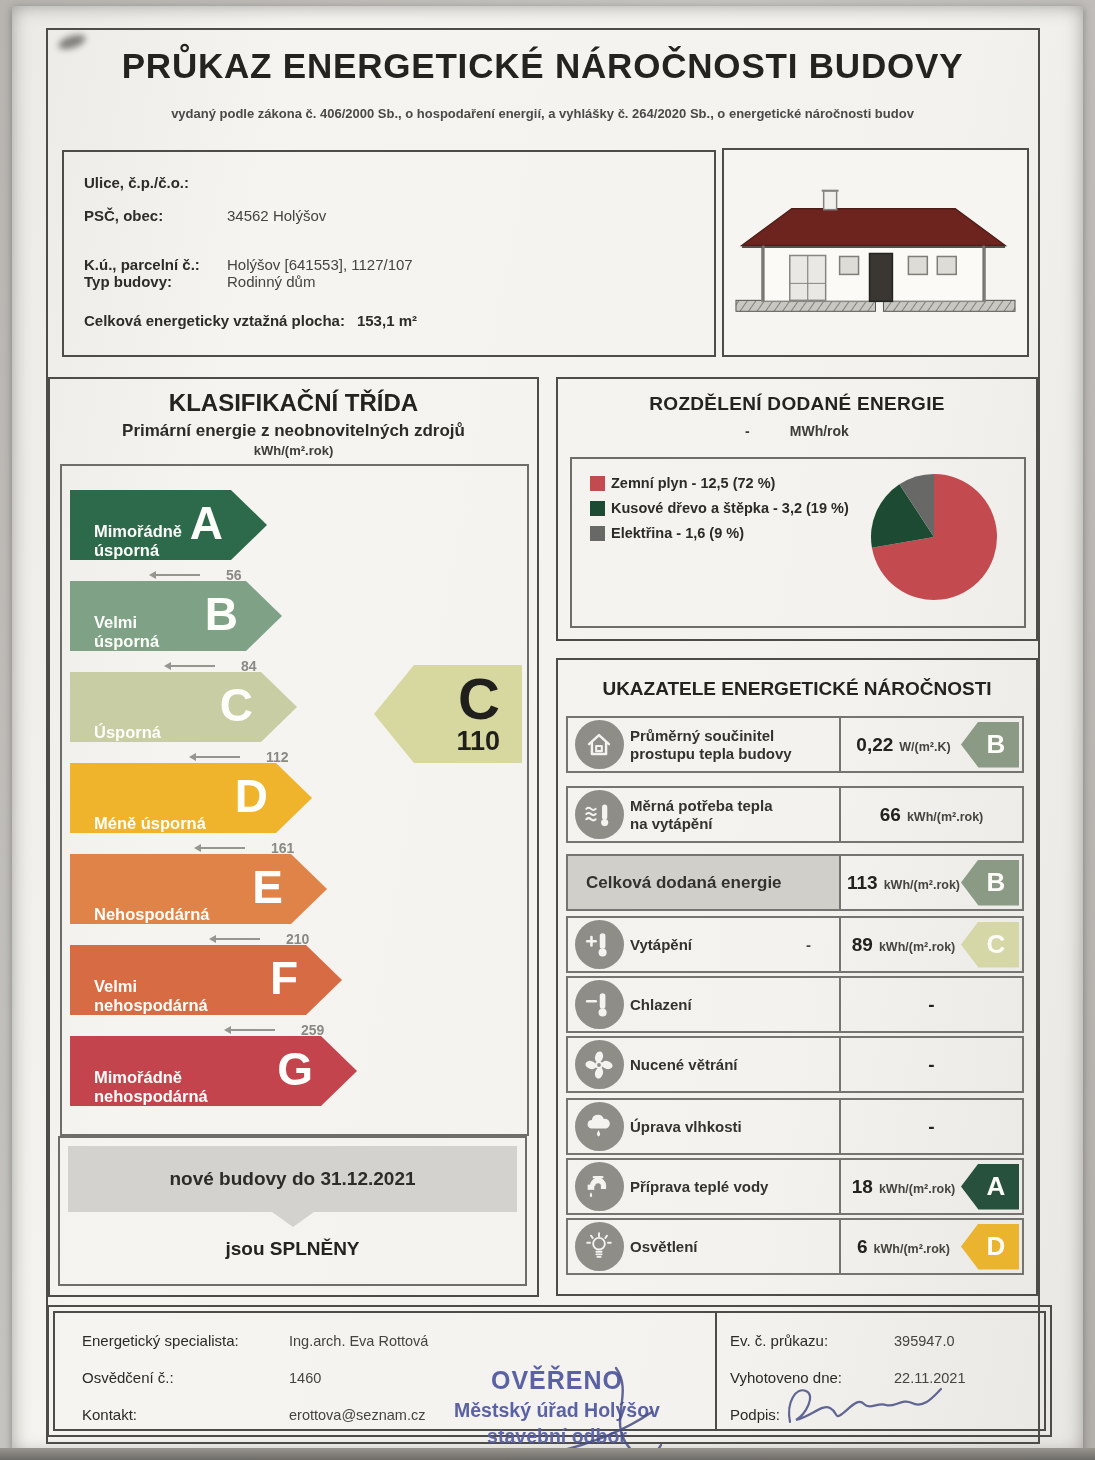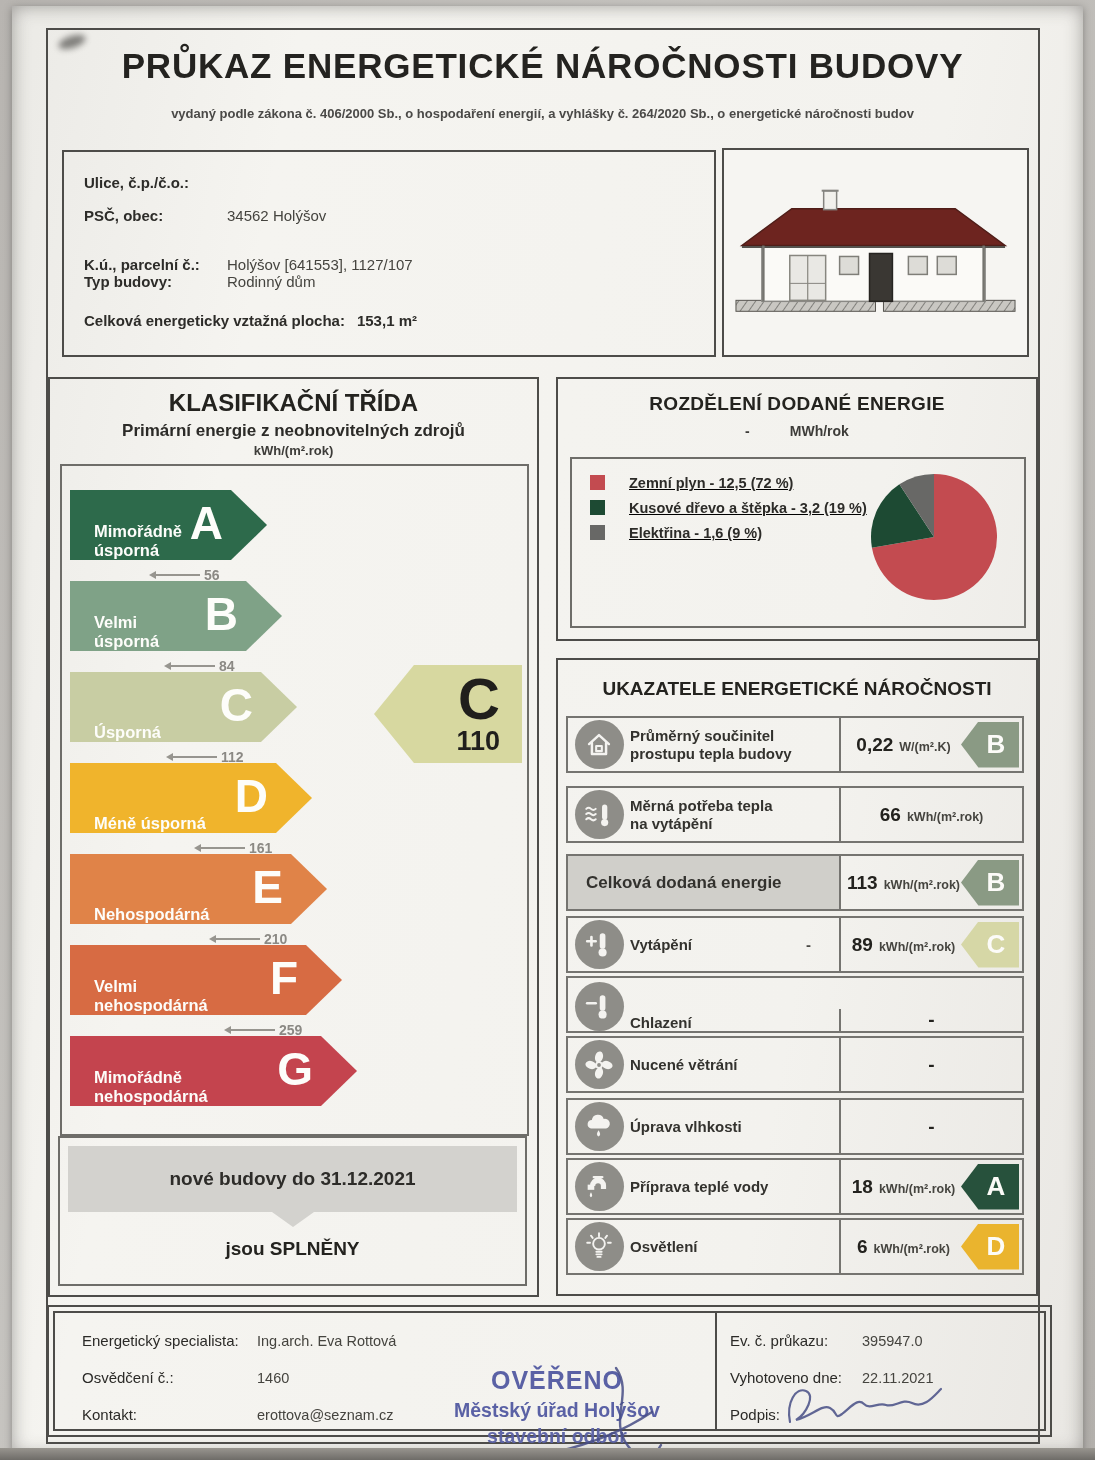--- a/index.html
+++ b/index.html
@@ -35,42 +35,42 @@
   .cp-unit{position:absolute;left:0;top:64px;width:100%;text-align:center;font-size:13px;font-weight:600;color:#3d3c39;}
   .ladder{position:absolute;left:10px;top:85px;width:465px;height:668px;border:2px solid #6e6d69;}
   .bar{position:absolute;display:flex;align-items:flex-end;
        clip-path:polygon(0 0,calc(100% - 36px) 0,100% 50%,calc(100% - 36px) 100%,0 100%);}
   .bar-label{padding-left:24px;color:#fdfdfa;font-weight:700;font-size:16.5px;line-height:1.14;}
   .bar-letter{position:absolute;right:44px;top:50%;transform:translateY(-53%);
        font-size:46px;font-weight:700;color:#fdfdfa;}
   .threshold{position:absolute;display:flex;align-items:center;height:16px;}
   .tri{width:0;height:0;border-top:4px solid transparent;border-bottom:4px solid transparent;border-right:7px solid #97958f;}
   .tline{width:44px;height:2px;background:#97958f;}
-  .tnum{margin-left:4px;font-size:14px;font-weight:600;color:#8b8984;}
+  .tnum{margin-left:26px;font-size:14px;font-weight:600;color:#8b8984;}
   .c-ind{position:absolute;display:flex;flex-direction:column;align-items:flex-end;justify-content:center;
        padding-right:22px;box-sizing:border-box;
        clip-path:polygon(27% 0,100% 0,100% 100%,27% 100%,0 50%);}
   .c-ind-letter{font-size:58px;font-weight:800;line-height:.95;color:#201f1c;}
   .c-ind-val{font-size:27px;font-weight:700;color:#201f1c;}
 
   .req-box{position:absolute;left:8px;top:757px;width:465px;height:146px;border:2px solid #6e6d69;}
   .req-head{position:absolute;left:8px;top:8px;right:8px;height:66px;background:#d3d2ce;
        display:flex;flex-direction:column;justify-content:center;text-align:center;
        font-size:19px;font-weight:700;color:#2d2c29;line-height:1.35;}
   .req-chev{position:absolute;top:74px;left:50%;margin-left:-21px;width:0;height:0;
        border-left:21px solid transparent;border-right:21px solid transparent;border-top:15px solid #d3d2ce;}
   .req-result{position:absolute;left:0;top:100px;width:100%;text-align:center;font-size:19px;font-weight:800;color:#24231f;}
 
   .pie-panel{position:absolute;left:556px;top:377px;width:478px;height:260px;border:2px solid #4d4c49;}
   .pp-title{position:absolute;left:0;top:14px;width:100%;text-align:center;font-size:19px;font-weight:800;letter-spacing:.3px;color:#24231f;}
   .pp-sub{position:absolute;left:0;top:44px;width:100%;display:flex;justify-content:center;gap:40px;
        font-size:14px;font-weight:600;color:#3d3c39;}
   .pp-box{position:absolute;left:12px;top:78px;width:452px;height:167px;border:2px solid #6e6d69;}
   .legend{position:absolute;left:18px;top:16px;display:flex;flex-direction:column;gap:9px;}
-  .leg-item{display:flex;align-items:flex-start;gap:24px;text-decoration:underline;}
+  .leg-item{display:flex;align-items:center;gap:6px;}
   .leg-sw{width:15px;height:15px;flex:none;}
   .leg-tx{font-size:14.5px;font-weight:700;color:#2c2b28;white-space:nowrap;}
   #pie{position:absolute;right:22px;top:10px;}
 
   .ind-panel{position:absolute;left:556px;top:658px;width:478px;height:634px;border:2px solid #4d4c49;}
   .ip-title{position:absolute;left:0;top:18px;width:100%;text-align:center;font-size:19px;font-weight:800;color:#24231f;}
   .ind-row{position:absolute;left:8px;width:458px;height:57px;border:2px solid #757470;display:flex;box-sizing:border-box;}
   .icell{width:62px;flex:none;display:flex;align-items:center;justify-content:center;}
   .icirc{width:49px;height:49px;border-radius:50%;background:#8e8d88;display:flex;align-items:center;justify-content:center;}
   .icirc svg{width:34px;height:34px;}
@@ -85,21 +85,21 @@
   .badge{position:absolute;right:3px;top:50%;transform:translateY(-50%);width:58px;height:46px;
         clip-path:polygon(30% 0,100% 0,100% 100%,30% 100%,0 50%);
         display:flex;align-items:center;justify-content:center;padding-left:12px;box-sizing:border-box;
         font-size:26px;font-weight:800;color:#fcfbf8;}
 
   .footer-box{position:absolute;left:47px;top:1305px;width:1001px;height:128px;border:2px solid #4d4c49;}
   .footer-in{position:absolute;left:4px;top:4px;right:4px;bottom:4px;border:2px solid #4d4c49;}
   .fdiv{position:absolute;left:666px;top:6px;bottom:6px;width:2px;background:#4d4c49;}
   .frow{position:absolute;font-size:15px;white-space:nowrap;}
   .f-lab{display:inline-block;font-weight:400;color:#2b2a27;}
-  .f-val{color:#45443f;font-size:14.5px;}
+  .f-val{color:#45443f;font-size:14.5px;margin-left:32px;}
   .stamp{position:absolute;left:432px;top:1366px;width:250px;text-align:center;color:#5a61a5;z-index:55;}
   .stamp-l1{font-size:25px;font-weight:700;letter-spacing:1px;}
   .stamp-l2{font-size:19.5px;font-weight:600;margin-top:4px;}
   .stamp-l3{font-size:19.5px;font-weight:600;margin-top:3px;opacity:.95;}
   .overlay{position:absolute;left:0;top:0;width:1095px;height:1460px;pointer-events:none;z-index:60;}
   .smudge{position:absolute;left:58px;top:36px;width:28px;height:12px;background:#454441;border-radius:50%;
         filter:blur(3px);opacity:.65;transform:rotate(-18deg);}
 </style>
 </head>
 <body>
@@ -176,21 +176,21 @@
               <div class="tri"></div>
               <div class="tline"></div>
               <span class="tnum">84</span>
             </div>
             <div class="bar" style="top: 206px; left: 8px; width: 227px; height: 70px; background: rgb(200, 205, 163);">
               <div class="bar-label">
                 <div>Úsporná</div>
               </div>
               <div class="bar-letter">C</div>
             </div>
-            <div class="threshold" style="left: 104px; top: 283px;">
+            <div class="threshold" style="left: 127px; top: 283px;">
               <div class="tri"></div>
               <div class="tline"></div>
               <span class="tnum">112</span>
             </div>
             <div class="bar" style="top: 297px; left: 8px; width: 242px; height: 70px; background: rgb(240, 180, 44);">
               <div class="bar-label">
                 <div>Méně úsporná</div>
               </div>
               <div class="bar-letter">D</div>
             </div>
@@ -350,21 +350,21 @@
               <span class="inote">-</span>
             </div>
             <div class="vcell">
               <div class="vwrap" style="margin-right: 56px;">
                 <span class="iv">89</span>
                 <span class="iu">kWh/(m².rok)</span>
               </div>
               <div class="badge" style="background: rgb(214, 215, 166);">C</div>
             </div>
           </div>
-          <div class="ind-row" style="top: 316px; align-items: flex-end;">
+          <div class="ind-row" style="top: 316px;">
             <div class="icell">
               <div class="icirc">
                 <svg viewBox="0 0 36 36">
                   <path d="M5.5 14h9" fill="none" stroke="#f4f3f0" stroke-width="2.8" stroke-linecap="round"></path>
                   <rect x="18.8" y="5.5" width="6" height="16.5" rx="3" fill="#f4f3f0"></rect>
                   <circle cx="21.8" cy="26" r="4.3" fill="#f4f3f0"></circle>
                 </svg>
               </div>
             </div>
             <div class="lcell">

